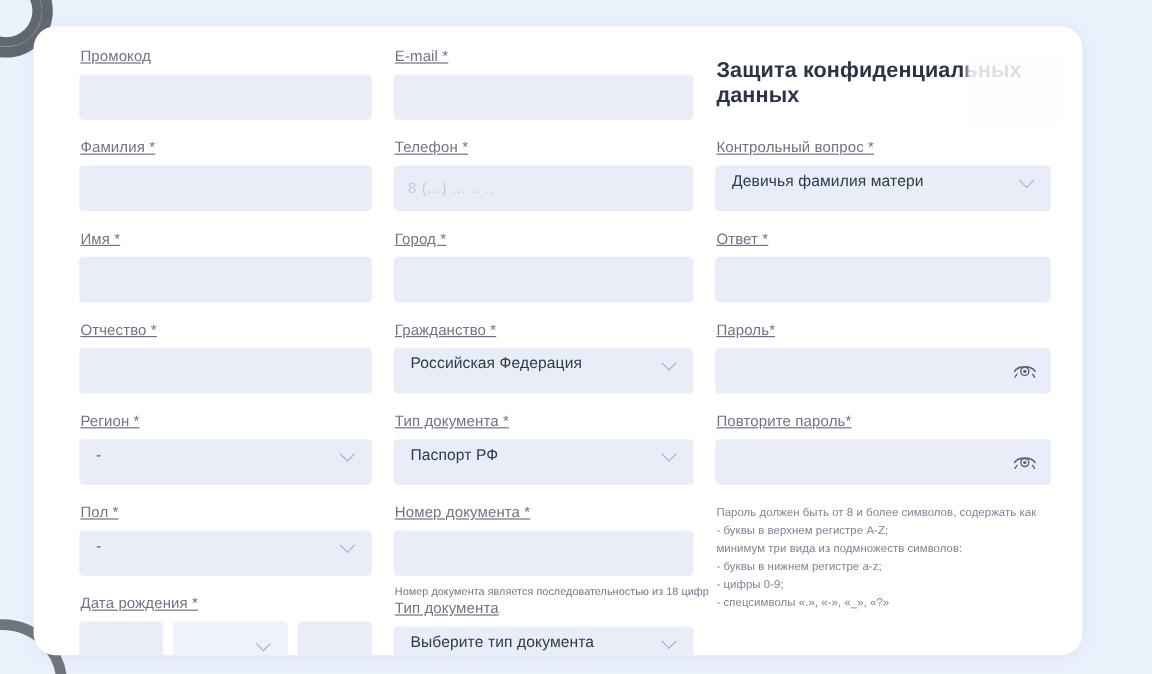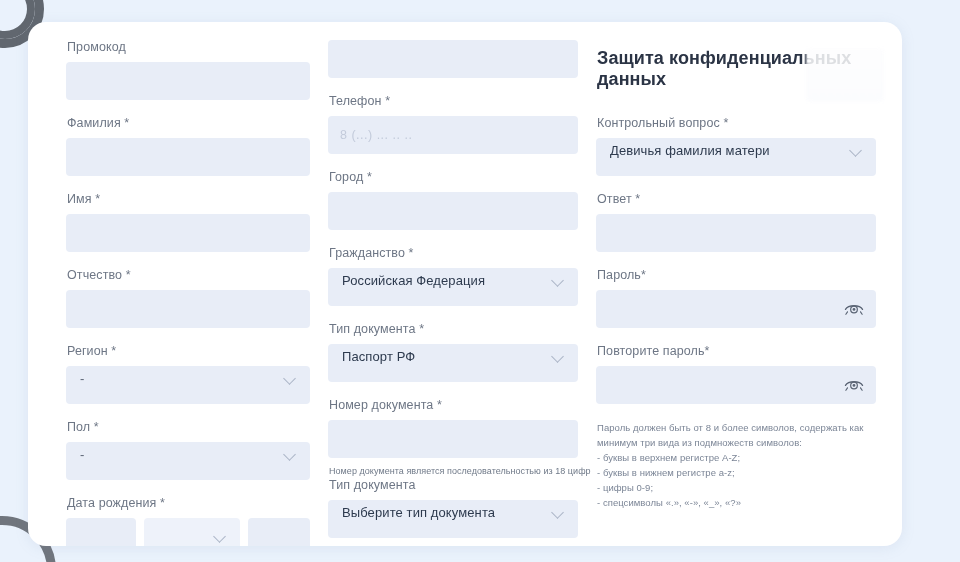--- a/index.html
+++ b/index.html
@@ -27,21 +27,21 @@
     opacity:.85;filter:blur(1.5px);border-radius:4px;
   }
   .cols{display:flex;padding:18px 0 0 0;}
   .col{box-sizing:border-box;}
   .col-1{width:300px;padding-left:38px;padding-right:18px;}
   .col-2{width:268px;padding-right:18px;}
   .col-3{width:290px;padding-right:10px;}
 
   .lbl{
     font-size:12.5px;color:#6d7685;margin:0 0 7px 1px;line-height:15px;
-    letter-spacing:.1px;white-space:nowrap;
+    letter-spacing:.1px;white-space:nowrap;text-decoration:underline;
   }
   .lbl.tight{margin-top:0;}
   .field{
     height:38px;background:#e8edf7;border-radius:4px;margin-bottom:16px;
     position:relative;box-sizing:border-box;
   }
   .field.ph{display:flex;align-items:center;}
   .ph-txt{font-size:12.5px;color:#c3cbdb;padding-left:12px;letter-spacing:.5px;}
   .select{
     height:38px;background:#e8edf7;border-radius:4px;margin-bottom:16px;
@@ -123,20 +123,21 @@
         <div class="d2">
           <span class="chev"></span>
         </div>
         <div class="d3"></div>
       </div>
 
     </div>
 
     <div class="col col-2">
 
+      <div class="lbl">E-mail *</div>
       <div class="field"></div>
 
       <div class="lbl">Телефон *</div>
       <div class="field ph">
         <span class="ph-txt">8 (...) ... .. ..</span>
       </div>
 
       <div class="lbl">Город *</div>
       <div class="field"></div>
 
@@ -193,22 +194,22 @@
         <svg class="eye" viewBox="0 0 24 16">
           <path d="M1.5 8.5 C5 2.5 19 2.5 22.5 8.5" fill="none" stroke="#5b6575" stroke-width="1.6" stroke-linecap="round"></path>
           <circle cx="12" cy="8.6" r="4.1" fill="none" stroke="#5b6575" stroke-width="1.5"></circle>
           <circle cx="12" cy="8.6" r="1.7" fill="#5b6575"></circle>
           <path d="M4 11.5 L2 14.5 M20 11.5 L22 14.5" stroke="#5b6575" stroke-width="1.4" stroke-linecap="round"></path>
         </svg>
       </div>
 
       <div class="hint">
         <div>Пароль должен быть от 8 и более символов, содержать как</div>
+        <div>- буквы в верхнем регистре A-Z;</div>
         <div>минимум три вида из подмножеств символов:</div>
-        <div>- буквы в верхнем регистре A-Z;</div>
         <div>- буквы в нижнем регистре a-z;</div>
         <div>- цифры 0-9;</div>
         <div>- спецсимволы «.», «-», «_», «?»</div>
       </div>
     </div>
 
   </div>
 </div>
 
 </body></html>

